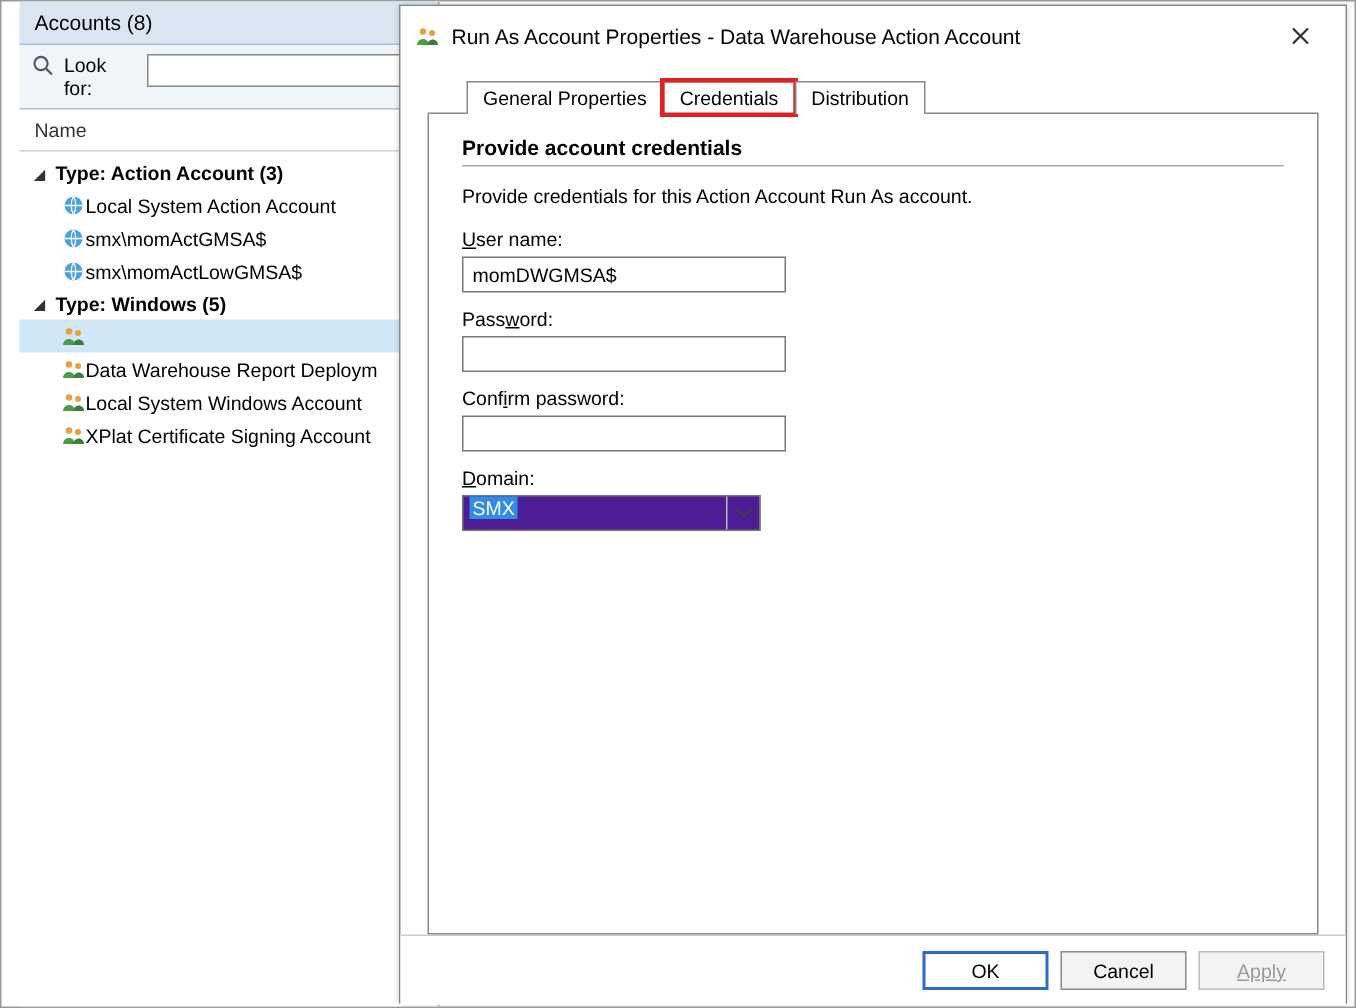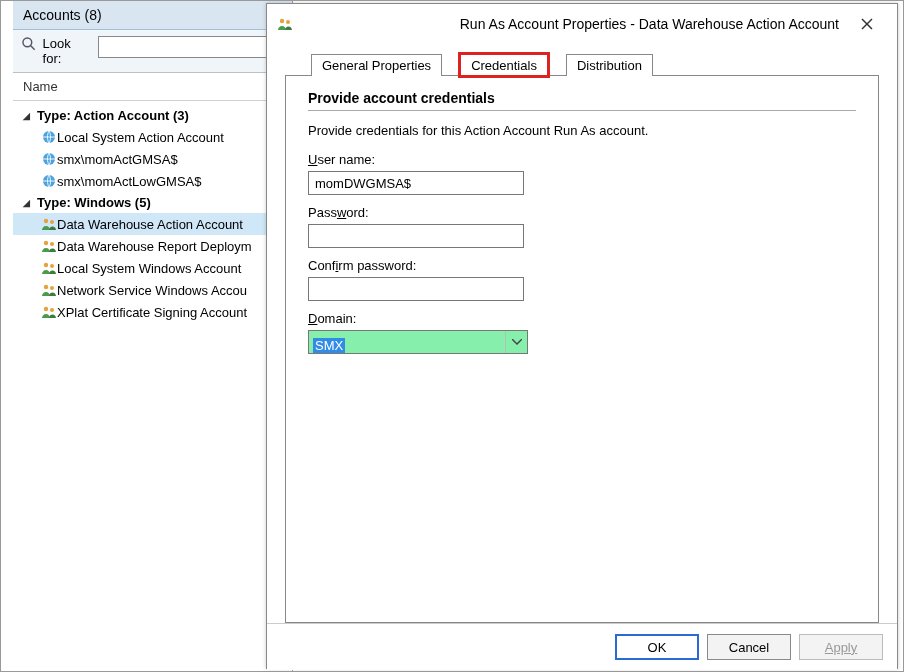--- a/index.html
+++ b/index.html
@@ -86,21 +86,20 @@
       border: 1px solid #888;
       box-shadow: 0 0 4px rgba(0,0,0,.2);
       display: flex;
       flex-direction: column;
     }
     .titlebar {
       display: flex;
       align-items: center;
       padding: 6px 10px;
       gap: 8px;
-      text-align: right;
     }
     .titlebar .title { flex:1; font-size: 14px; }
     .close-x {
       width: 40px; height: 28px;
       display:flex;align-items:center;justify-content:center;
       font-size: 16px;
       cursor: pointer;
     }
     .dialog-body {
       flex:1;
@@ -115,21 +114,21 @@
       position: relative;
       z-index: 2;
     }
     .tab {
       border: 1px solid #888;
       border-bottom: none;
       padding: 3px 10px;
       background: #fff;
       font-size: 13px;
       cursor: pointer;
-      margin-right: 18px;
+      margin-right: 0;
     }
     .tab.highlighted {
       outline: 3px solid #d22;
       outline-offset: -1px;
     }
     .tab-panel {
       border: 1px solid #888;
       padding: 14px 22px 0 22px;
       margin-top: -1px;
       height: 548px;
@@ -146,27 +145,27 @@
     .field-label { margin-top: 10px; margin-bottom: 4px; font-size:13px; }
     .underline { text-decoration: underline; }
     .text-input {
       width: 216px;
       height: 24px;
       border: 1px solid #777;
       padding: 2px 6px;
       font-size: 13px;
     }
     .combo {
-      width: 220px;
+      width: 199px;
       height: 24px;
       border: 1px solid #777;
       display: flex;
-      align-items: flex-end;
+      align-items: flex-start;
       padding: 0 0 0 4px;
-      background: #86efac;
+      background: #4c1d95;
       position: relative;
     }
     .combo .combo-text {
       flex:1;
     }
     .combo .combo-text span.sel { background:#318ce7;color:#fff;padding:0 2px; }
     .combo .combo-btn {
       width: 22px;
       height: 100%;
       border-left: 1px solid #bbb;
@@ -246,21 +245,20 @@
       </div>
       <div class="tree-item selected">
         <span class="icon-people">
           <svg viewBox="0 0 16 16">
             <circle cx="5" cy="5" r="2.2" fill="#e6a23c"></circle>
             <path d="M1 14c0-2.2 1.8-4 4-4s4 1.8 4 4" fill="#4c9a4c"></path>
             <circle cx="11" cy="6" r="2" fill="#e6a23c"></circle>
             <path d="M8 14c0-2 1.6-3.6 3.5-3.6S15 12 15 14" fill="#3c7c3c"></path>
           </svg>
         </span>
-        <span>Data Warehouse Action Account</span>
       </div>
       <div class="tree-item">
         <span class="icon-people">
           <svg viewBox="0 0 16 16">
             <circle cx="5" cy="5" r="2.2" fill="#e6a23c"></circle>
             <path d="M1 14c0-2.2 1.8-4 4-4s4 1.8 4 4" fill="#4c9a4c"></path>
             <circle cx="11" cy="6" r="2" fill="#e6a23c"></circle>
             <path d="M8 14c0-2 1.6-3.6 3.5-3.6S15 12 15 14" fill="#3c7c3c"></path>
           </svg>
         </span>
@@ -269,31 +267,20 @@
       <div class="tree-item">
         <span class="icon-people">
           <svg viewBox="0 0 16 16">
             <circle cx="5" cy="5" r="2.2" fill="#e6a23c"></circle>
             <path d="M1 14c0-2.2 1.8-4 4-4s4 1.8 4 4" fill="#4c9a4c"></path>
             <circle cx="11" cy="6" r="2" fill="#e6a23c"></circle>
             <path d="M8 14c0-2 1.6-3.6 3.5-3.6S15 12 15 14" fill="#3c7c3c"></path>
           </svg>
         </span>
         <span>Local System Windows Account</span>
-      </div>
-      <div class="tree-item">
-        <span class="icon-people">
-          <svg viewBox="0 0 16 16">
-            <circle cx="5" cy="5" r="2.2" fill="#e6a23c"></circle>
-            <path d="M1 14c0-2.2 1.8-4 4-4s4 1.8 4 4" fill="#4c9a4c"></path>
-            <circle cx="11" cy="6" r="2" fill="#e6a23c"></circle>
-            <path d="M8 14c0-2 1.6-3.6 3.5-3.6S15 12 15 14" fill="#3c7c3c"></path>
-          </svg>
-        </span>
-        <span>Network Service Windows Accou</span>
       </div>
       <div class="tree-item">
         <span class="icon-people">
           <svg viewBox="0 0 16 16">
             <circle cx="5" cy="5" r="2.2" fill="#e6a23c"></circle>
             <path d="M1 14c0-2.2 1.8-4 4-4s4 1.8 4 4" fill="#4c9a4c"></path>
             <circle cx="11" cy="6" r="2" fill="#e6a23c"></circle>
             <path d="M8 14c0-2 1.6-3.6 3.5-3.6S15 12 15 14" fill="#3c7c3c"></path>
           </svg>
         </span>

